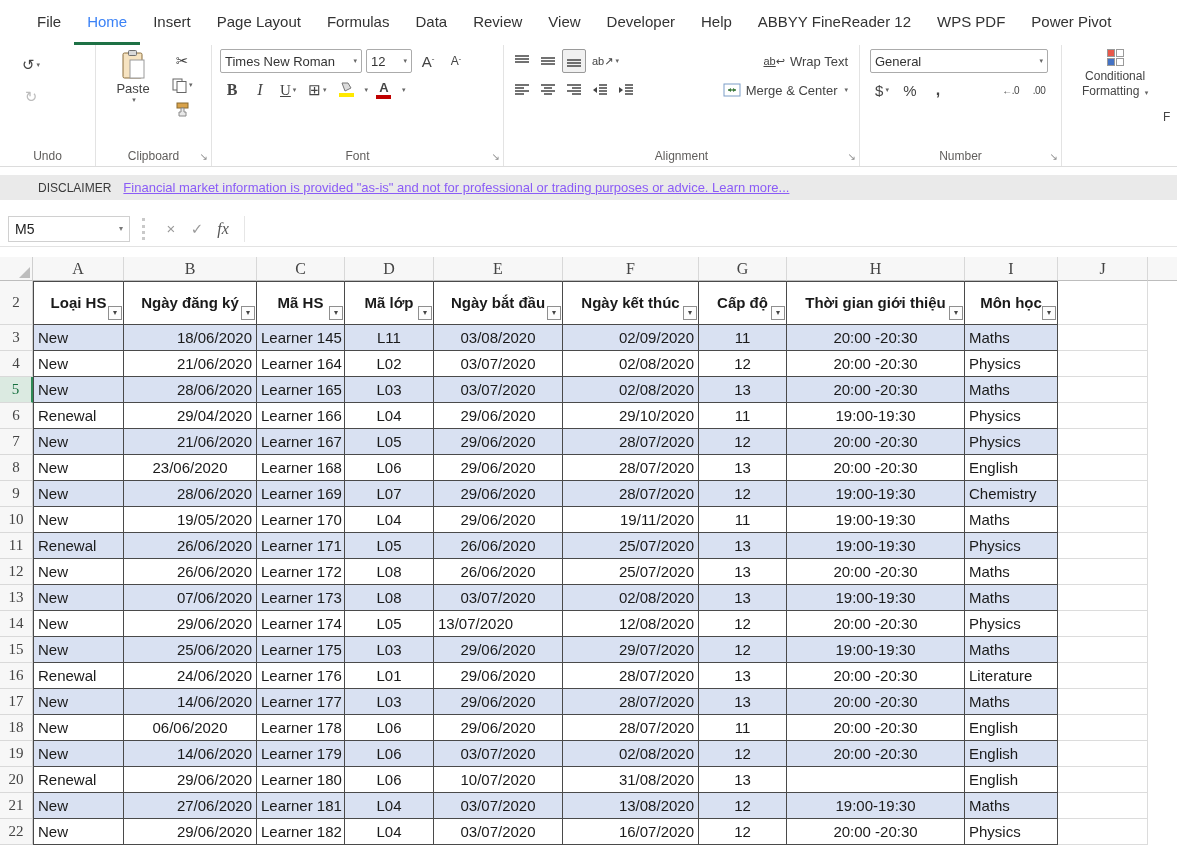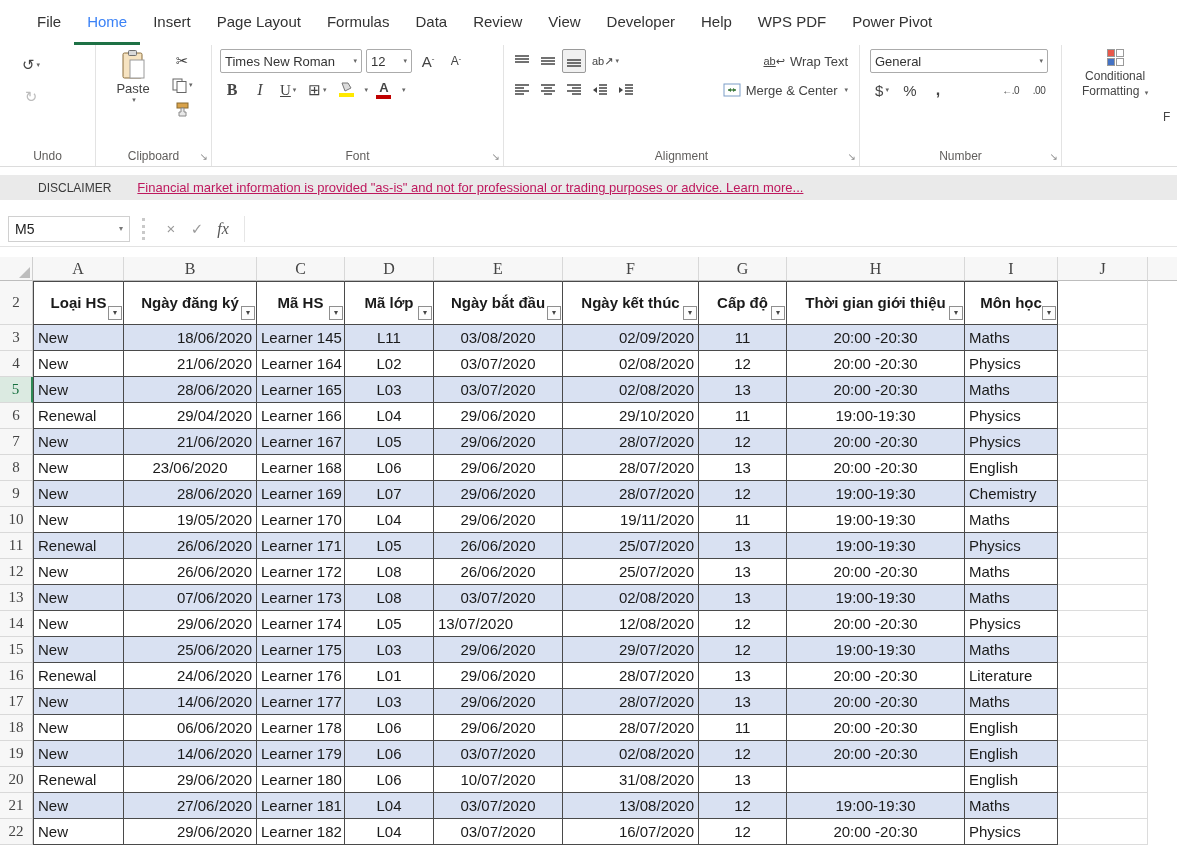--- a/index.html
+++ b/index.html
@@ -49,21 +49,21 @@
 .comma{font-weight:bold;font-size:16px}
 
 .cf-btn{display:flex;flex-direction:column;align-items:center;width:92px;margin-left:8px;cursor:pointer;font-size:12px;color:#444;line-height:15px;text-align:center}
 .cf-ico{display:grid;grid-template-columns:8px 8px;grid-template-rows:8px 8px;gap:1px;margin-bottom:3px}
 .cf-ico span{border:1px solid #9a9a9a}
 .next-clip{display:flex;flex-direction:column;align-items:center;justify-content:flex-end;width:18px;overflow:hidden;font-size:12px;color:#444;padding-bottom:22px}
 
 
 .gap8{height:8px}.gap11{height:11px}.gap10{height:10px}
 .disclaimer{height:25px;background:#EAEAEA;display:flex;align-items:center;padding-left:38px;font-size:12px;color:#3a3a3a}
-.disclaimer a{color:#be185d;text-decoration:underline;margin-left:26px;font-size:13px;cursor:pointer}
+.disclaimer a{color:#8b5cf6;text-decoration:underline;margin-left:12px;font-size:13px;cursor:pointer}
 
 
 .fbar{height:36px;display:flex;align-items:center;background:#fff;border-bottom:1px solid #E3E3E3;padding-left:8px}
 .namebox{width:122px;height:26px;border:1px solid #D0D0D0;display:flex;align-items:center;padding:0 6px;font-size:14px;color:#222}
 .namebox .chev{margin-left:auto;font-size:8px;color:#777}
 .fsep{width:6px;height:22px;border-left:3px dotted #C9C9C9;margin:0 10px 0 12px}
 .fbtn{width:26px;height:26px;display:flex;align-items:center;justify-content:center;color:#9a9a9a;font-size:15px;cursor:pointer}
 .fx{font-family:"Liberation Serif",serif;font-style:italic;color:#555;font-size:16px}
 .finput{flex:1;height:26px;border-left:1px solid #E6E6E6;margin-left:8px;font-size:14px;color:#222;display:flex;align-items:center;padding-left:6px}
 
@@ -96,20 +96,21 @@
       <div class="mtab">File</div>
       <div class="mtab active">Home</div>
       <div class="mtab">Insert</div>
       <div class="mtab">Page Layout</div>
       <div class="mtab">Formulas</div>
       <div class="mtab">Data</div>
       <div class="mtab">Review</div>
       <div class="mtab">View</div>
       <div class="mtab">Developer</div>
       <div class="mtab">Help</div>
+      <div class="mtab">ABBYY FineReader 12</div>
       <div class="mtab">WPS PDF</div>
       <div class="mtab">Power Pivot</div>
     </div>
 </div>
 
 <div class="ribbon">
 
   <div class="rgroup" style="width:96px">
     <div class="rg-body">
       <div class="undo-col">
@@ -569,21 +570,21 @@
         <div class="cell tcell" style="width: 136px; text-align: right;">28/07/2020</div>
         <div class="cell tcell" style="width: 88px; text-align: center;">13</div>
         <div class="cell tcell" style="width: 178px; text-align: center;">20:00 -20:30</div>
         <div class="cell tcell" style="width: 93px; text-align: left;">Maths</div>
         <div class="cell jcell" style="width: 90px;"></div>
         <div class="filler"></div>
       </div>
       <div class="grow drow">
         <div class="rowhdr" style="line-height: 25px;">18</div>
         <div class="cell tcell first" style="width: 91px; text-align: left;">New</div>
-        <div class="cell tcell" style="width: 133px; text-align: right;">06/06/2020</div>
+        <div class="cell tcell" style="width: 133px; text-align: center;">06/06/2020</div>
         <div class="cell tcell" style="width: 88px; text-align: left;">Learner 178</div>
         <div class="cell tcell" style="width: 89px; text-align: center;">L06</div>
         <div class="cell tcell" style="width: 129px; text-align: center;">29/06/2020</div>
         <div class="cell tcell" style="width: 136px; text-align: right;">28/07/2020</div>
         <div class="cell tcell" style="width: 88px; text-align: center;">11</div>
         <div class="cell tcell" style="width: 178px; text-align: center;">20:00 -20:30</div>
         <div class="cell tcell" style="width: 93px; text-align: left;">English</div>
         <div class="cell jcell" style="width: 90px;"></div>
         <div class="filler"></div>
       </div>

